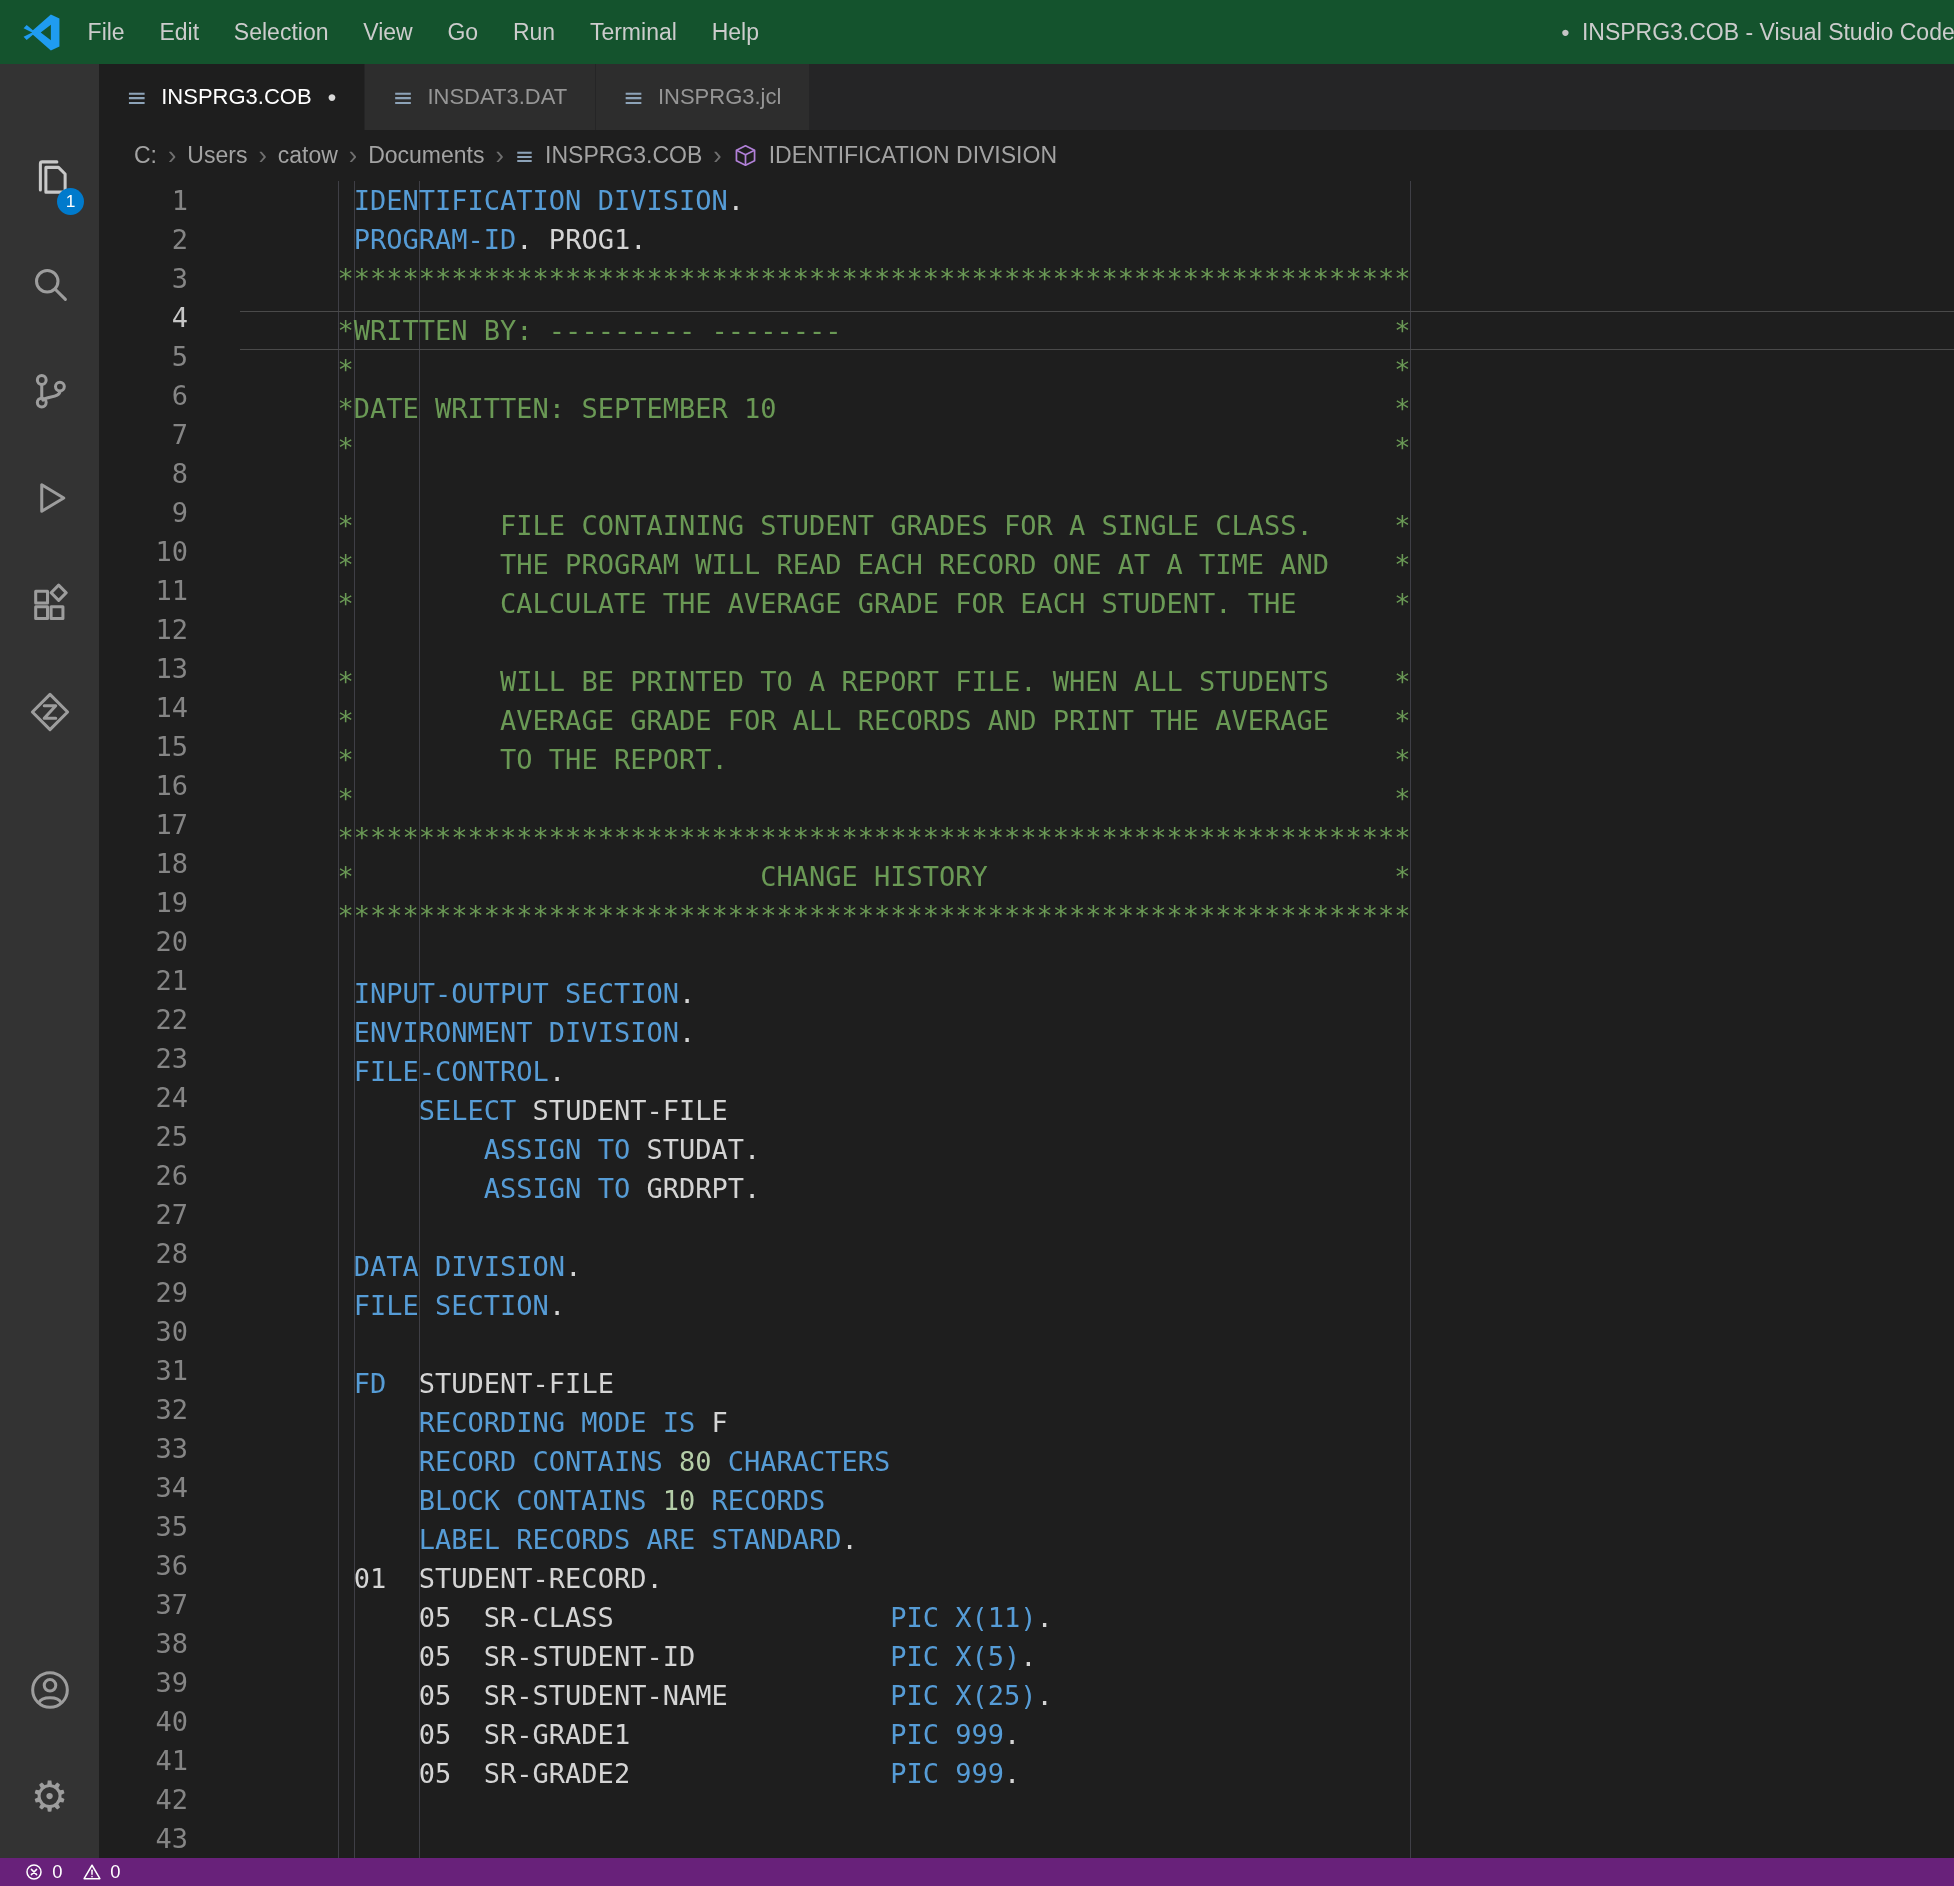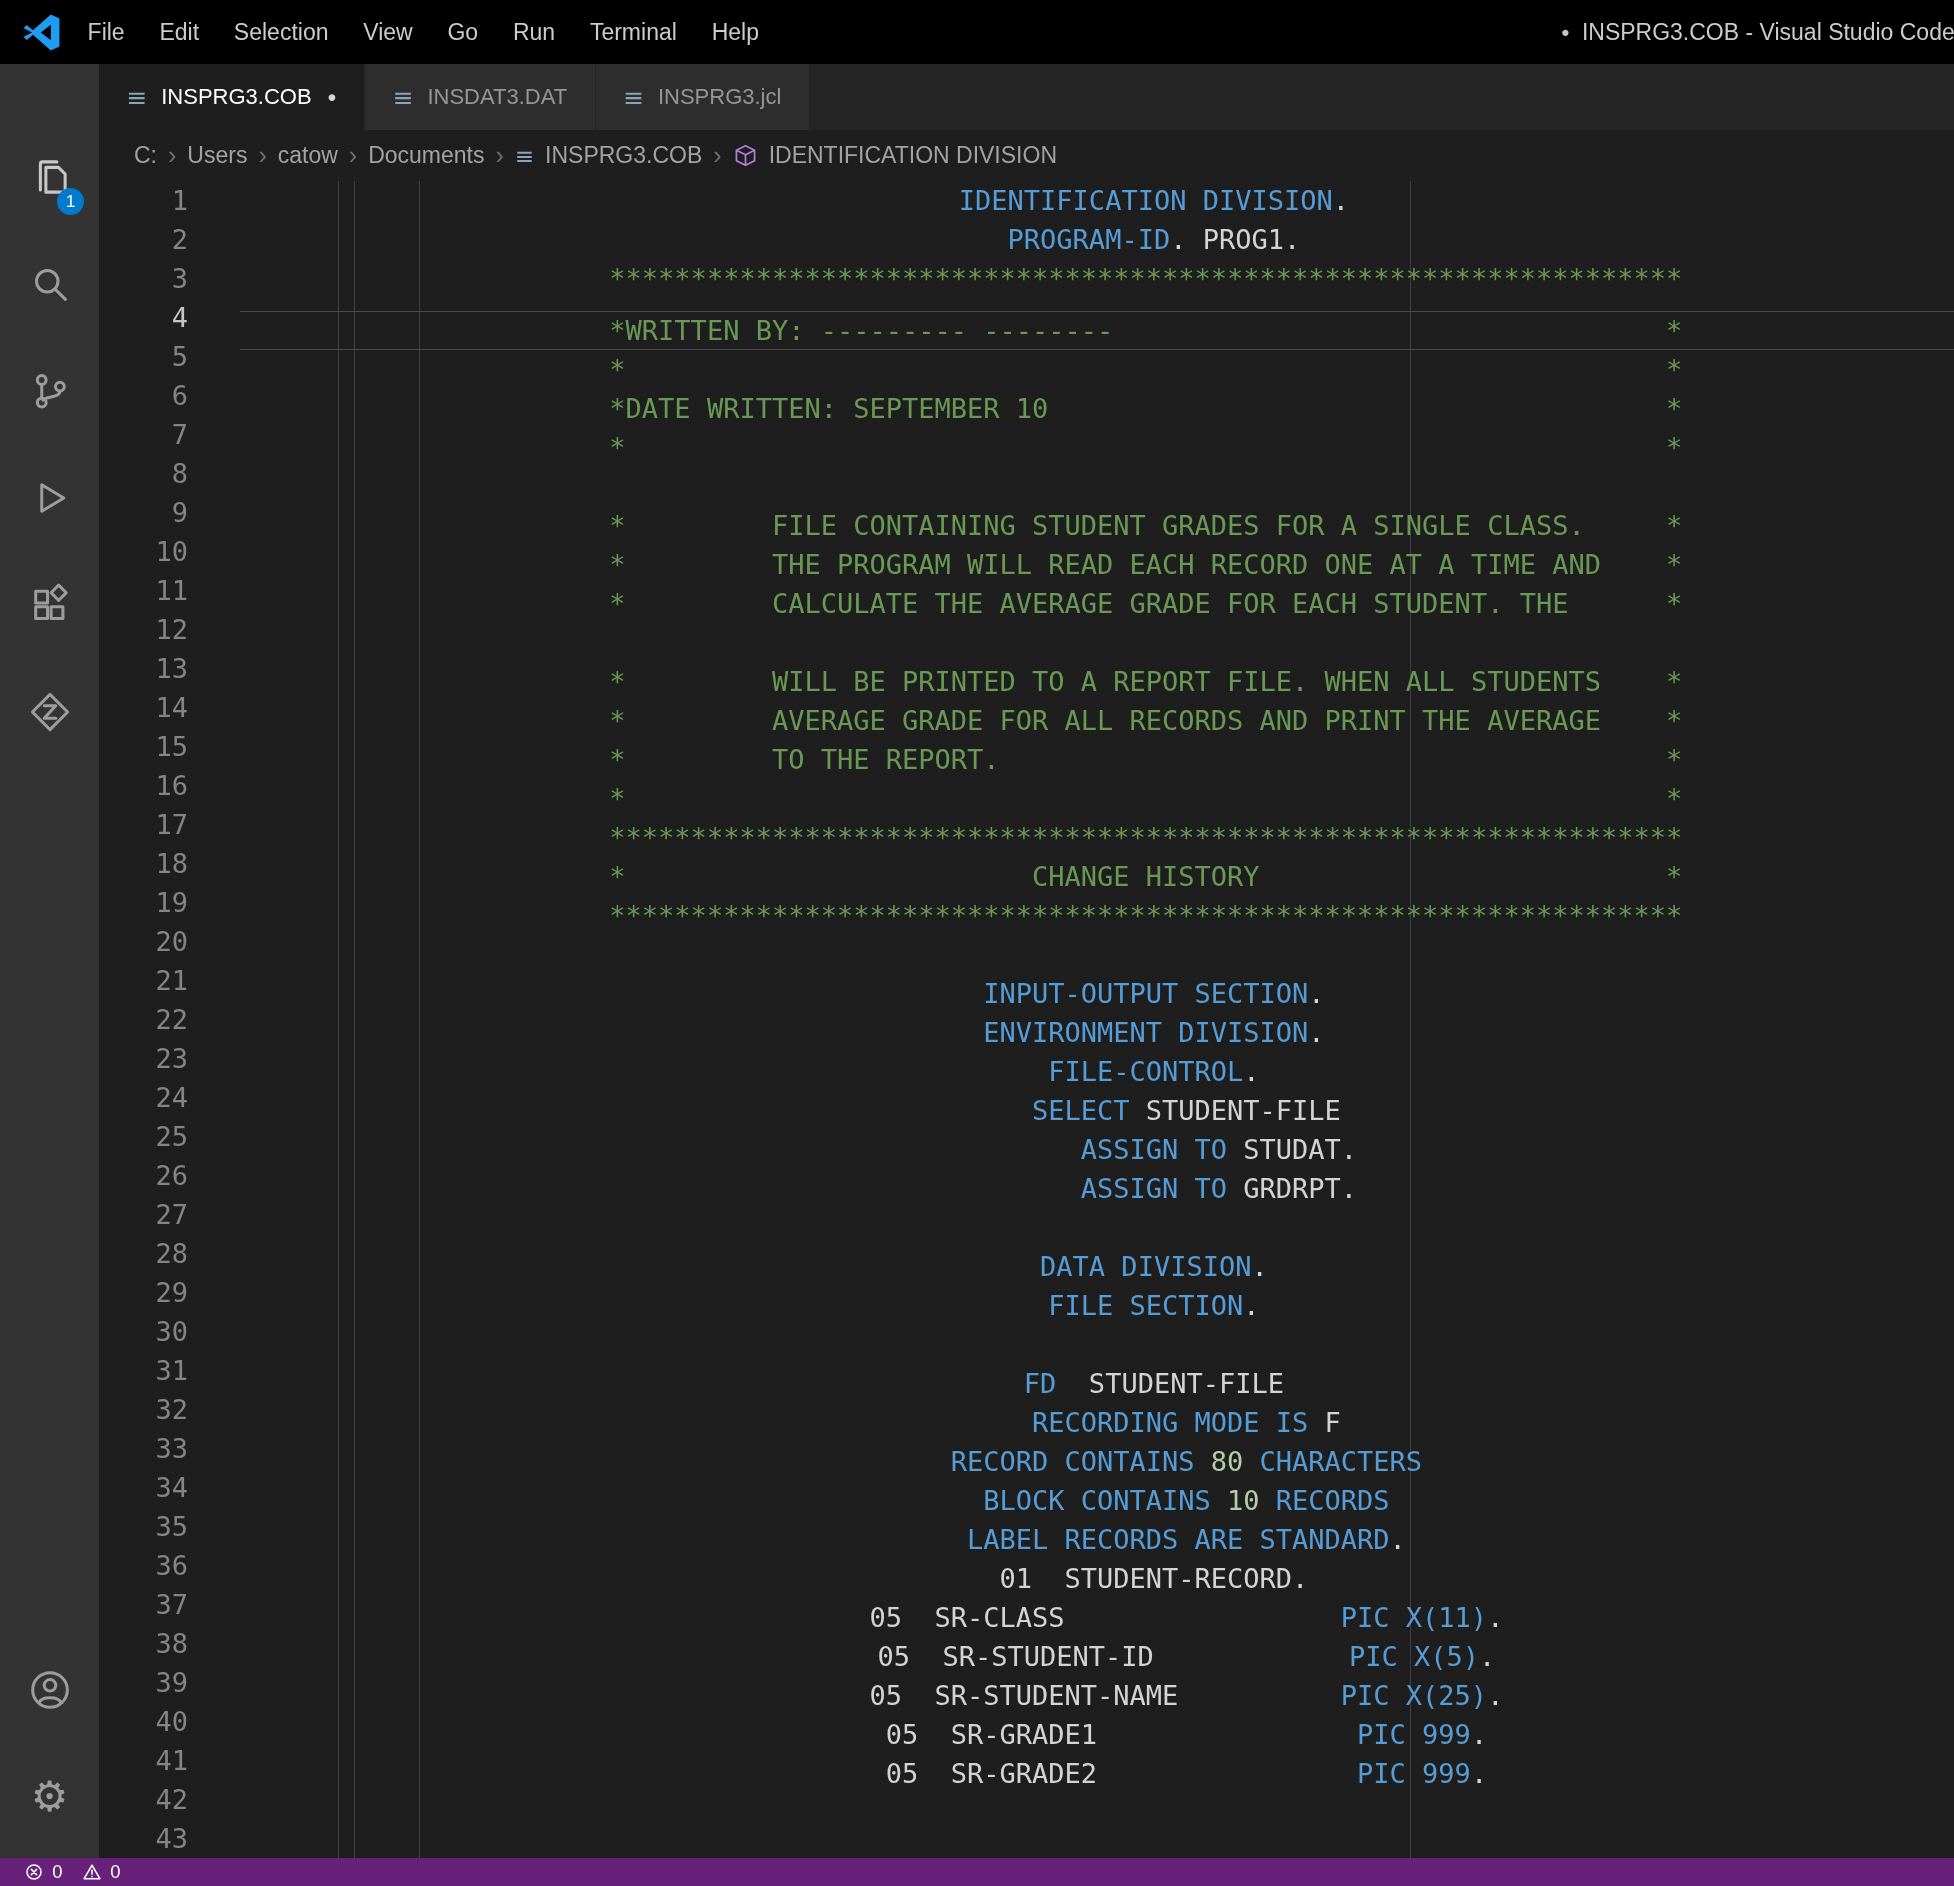--- a/index.html
+++ b/index.html
@@ -1,20 +1,20 @@
 <!DOCTYPE html>
 <html style="--c-keyword: #569CD6; --c-comment: #6A9955; --c-number: #B5CEA8; --c-text: #D4D4D4; --c-linenumber: #858585; --c-status: #68217A; --c-badge: #007ACC; --c-symbol: #B180D7;font-size:14.7px"><head>
 <meta charset="utf-8">
 <style>
   * { margin:0; padding:0; box-sizing:border-box; }
   html,body { width:1954px; height:1886px; overflow:hidden; background:#1e1e1e;
               font-family:"Liberation Sans", sans-serif; }
 
   
-  .titlebar { height:64px; background:#000000; display:flex; align-items:center;
+  .titlebar { height:64px; background:#14532d; display:flex; align-items:center;
               color:#cccccc; position:relative; }
   .vscode-logo { width:39px; height:39px; margin:0 9.2px 0 22px; display:flex; flex:none; }
   .menubar { display:flex; align-items:center; }
   .menu { font-size:23px; padding:0 17.4px; color:#cccccc; cursor:default; }
   .window-title { position:absolute; left:1561px; right:0; overflow:hidden;
                   white-space:nowrap; font-size:23px; display:flex; align-items:center; gap:12px; }
   .dirty { font-size:14.7px; color:#c5c5c5; }
 
   
   .main { display:flex; height:1794px; }
@@ -54,21 +54,21 @@
 
   
   .editor { flex:1; display:flex; overflow:hidden; position:relative;
             font-family:"DejaVu Sans Mono", monospace; font-size:27px; }
   .gutter { width:141px; flex:none; }
   .ln { height:39px; line-height:39px; text-align:right; padding-right:52px;
         color:var(--c-linenumber,#858585); }
   .ln.active { color:#c6c6c6; }
   .code { flex:1; position:relative; min-width:0; }
   .ruler { position:absolute; top:0; bottom:0; width:0.9px; background:#3f3f46; z-index:0; }
-  .cl { height:39px; line-height:39px; white-space:pre; position:relative; z-index:1;text-align:center; }
+  .cl { height:39px; line-height:39px; white-space:pre; position:relative; z-index:1; }
   .cl.active { border-top:1.4px solid #4a4a4a; border-bottom:1.4px solid #4a4a4a; line-height:37px;margin-top:13px; }
   .tk-k { color:var(--c-keyword,#569CD6); }
   .tk-c { color:var(--c-comment,#6A9955); }
   .tk-n { color:var(--c-number,#B5CEA8); }
   .tk-w, .tk-p { color:var(--c-text,#D4D4D4); }
 
   
   .statusbar { height:27.5px; background:var(--c-status,#68217A); color:#ffffff;
                display:flex; align-items:center; padding-left:24px; }
   .sb-item { display:flex; align-items:center; gap:8.3px; font-size:18.4px; }

